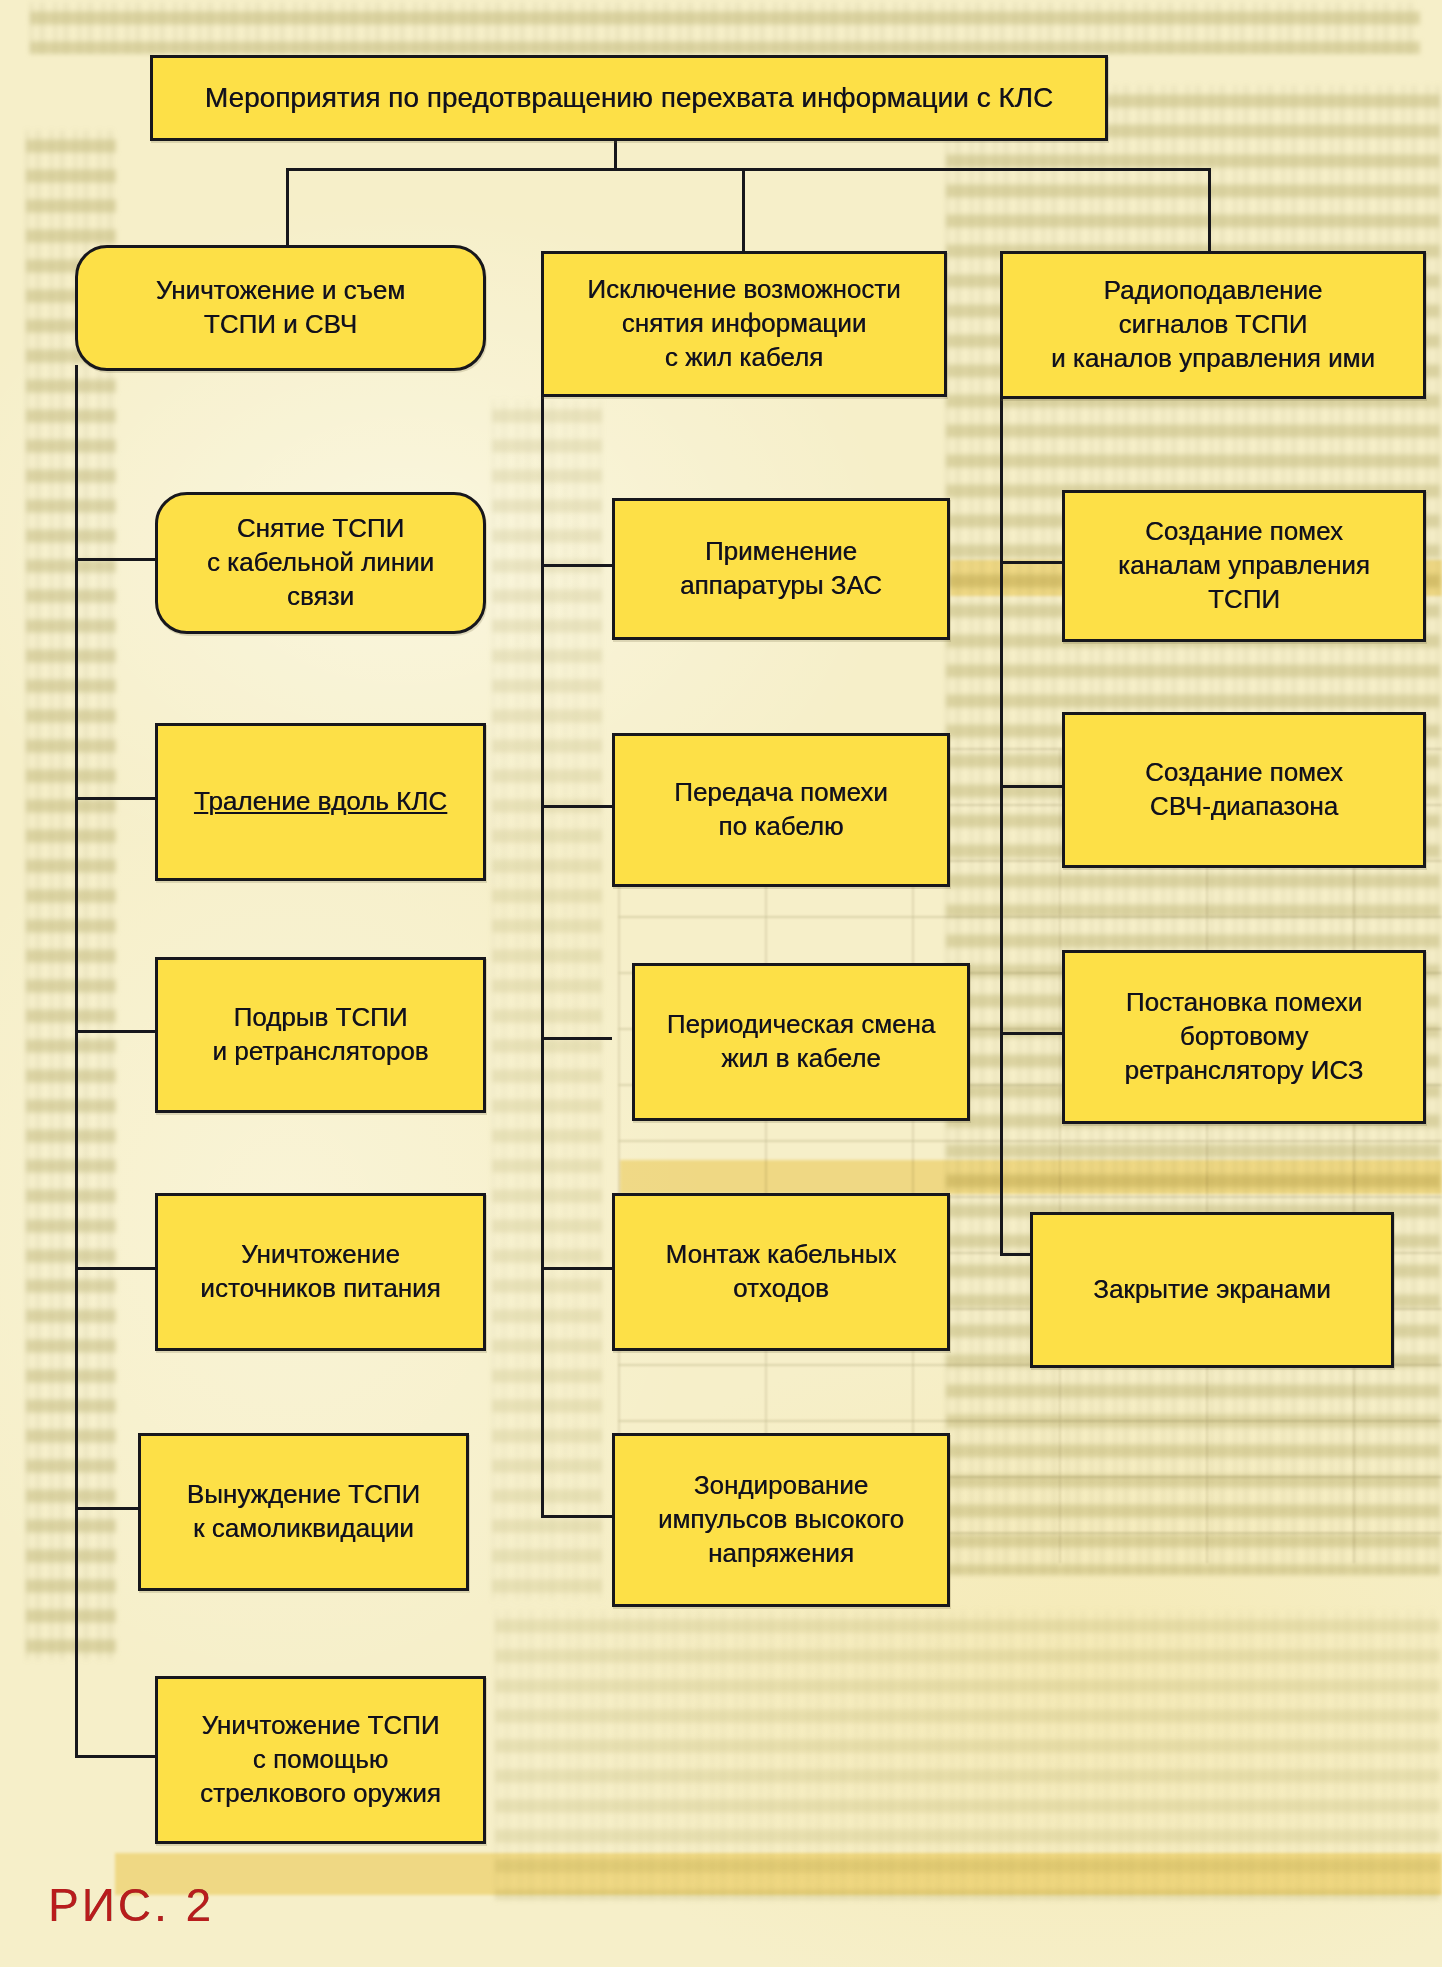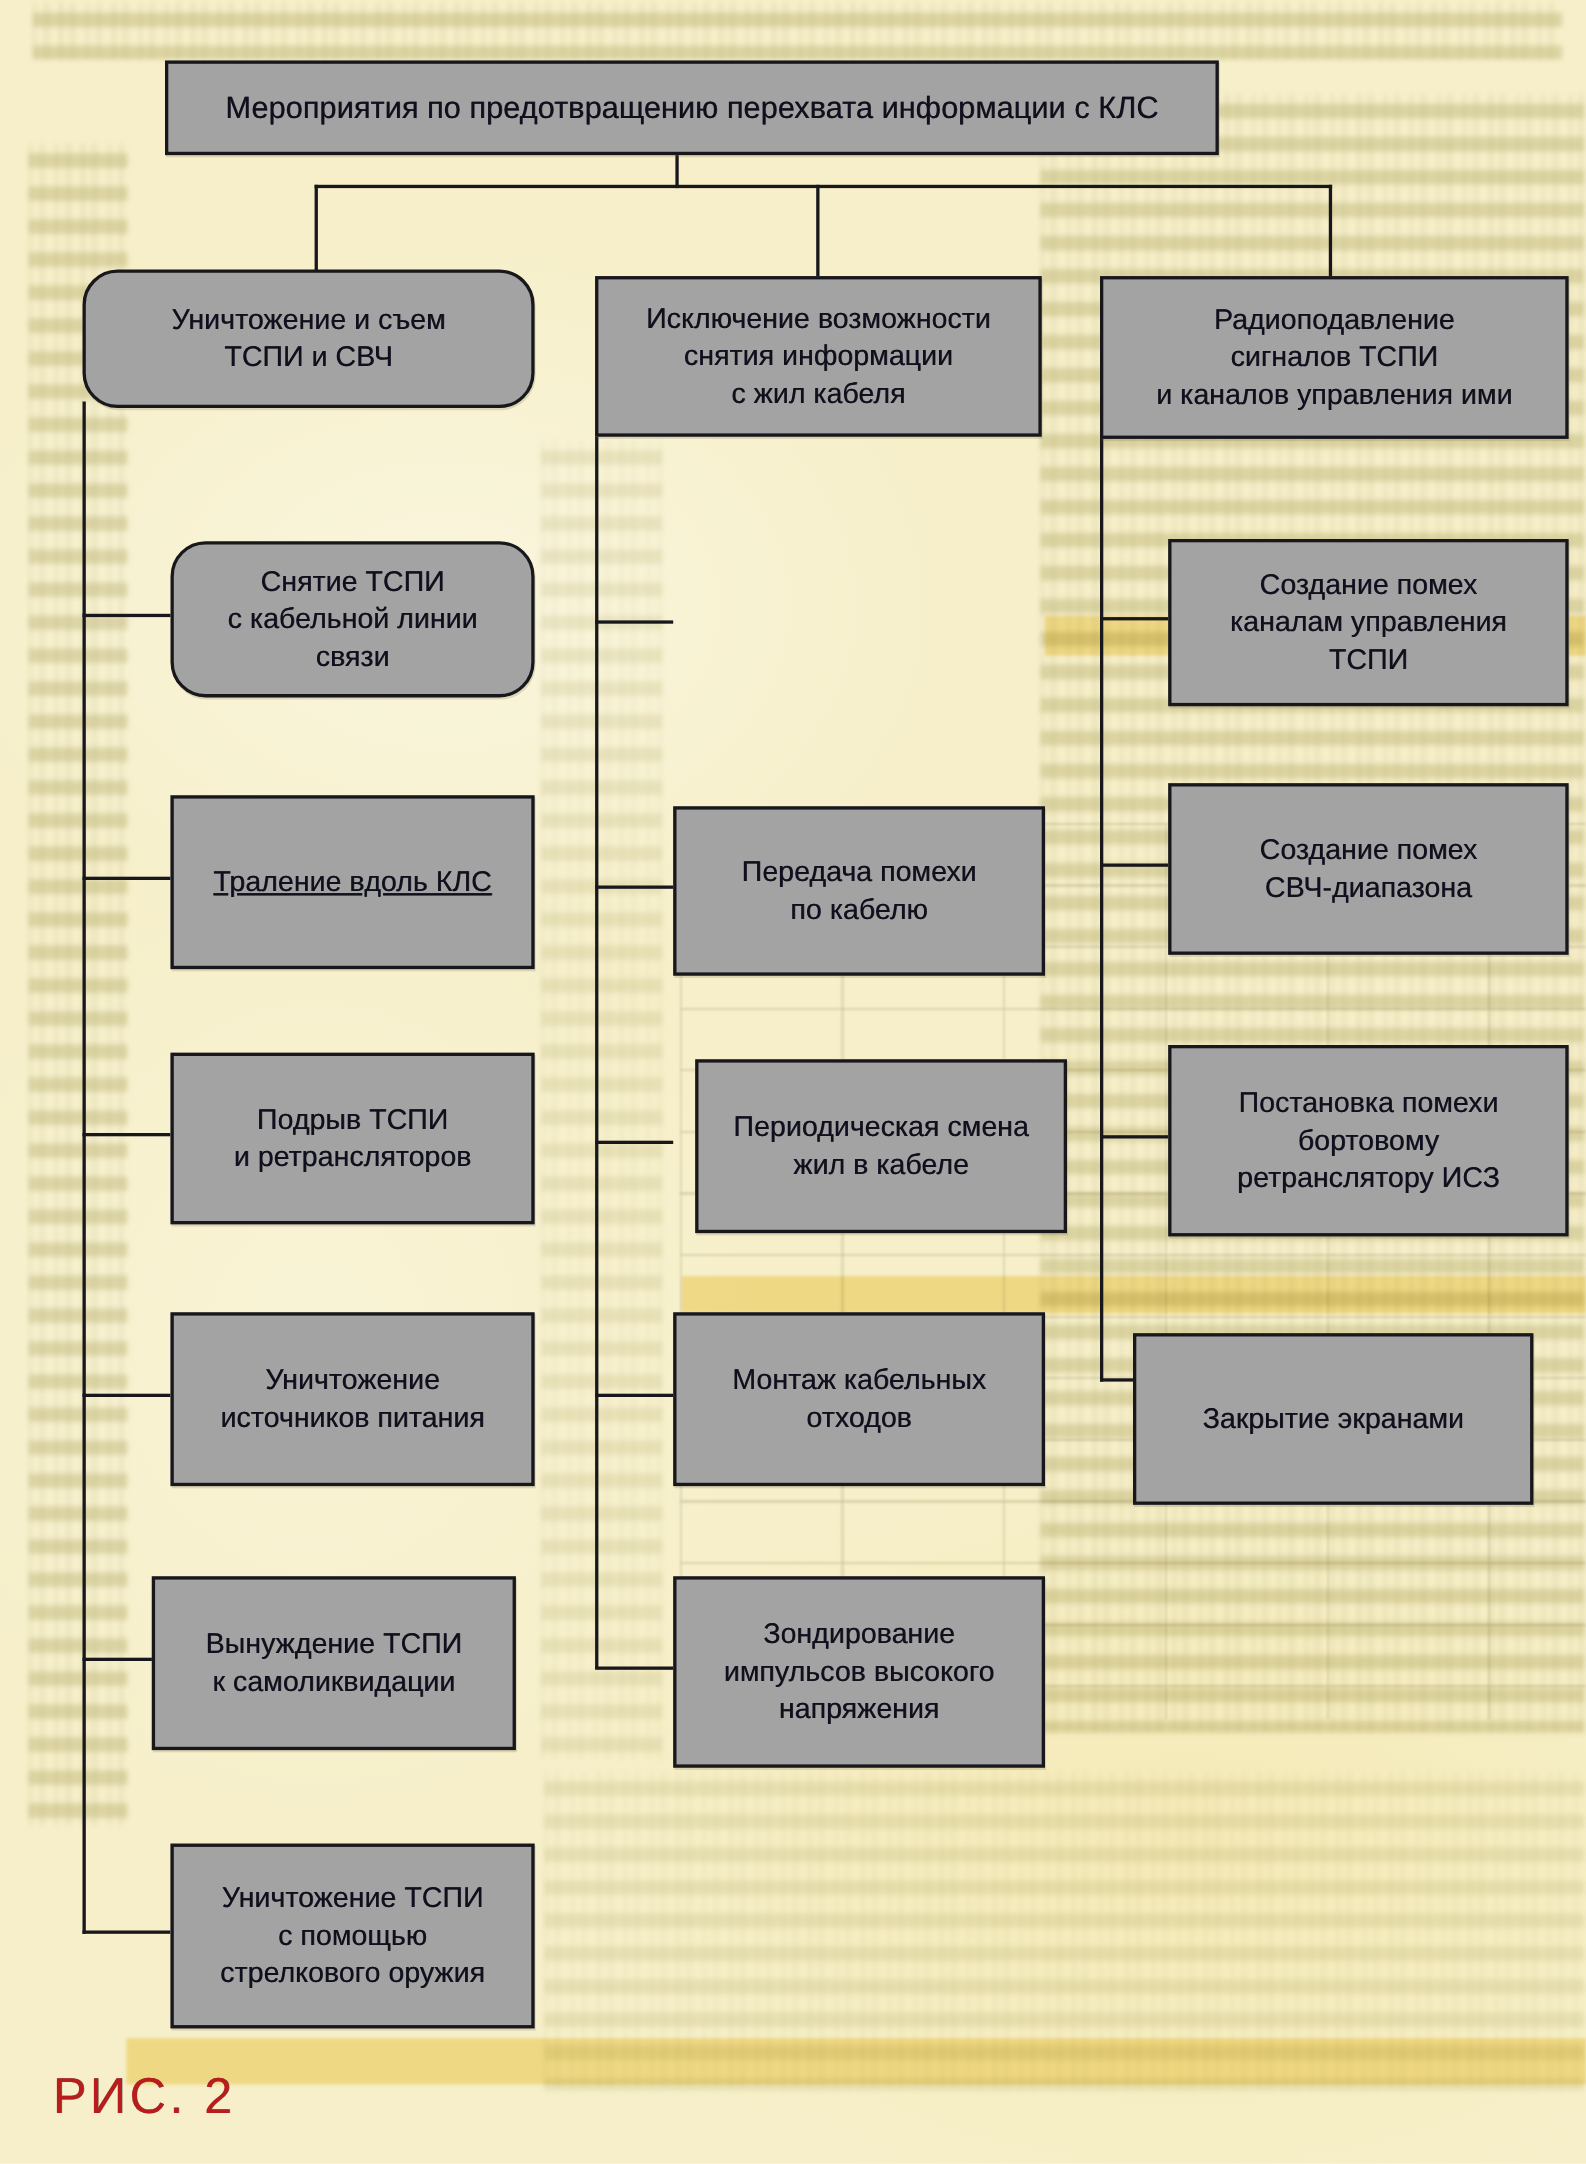--- a/index.html
+++ b/index.html
@@ -37,21 +37,21 @@
   .yellow-band{
     position:absolute;
     background:rgba(242,212,96,.55);
     filter:blur(1.5px);
     mix-blend-mode:multiply;
   }
 
   
   .box{
     position:absolute;
-    background:#a3a3a3;
+    background:#fde047;
     border:3px solid #17171c;
     display:flex;align-items:center;justify-content:center;
     text-align:center;
     white-space:pre-line;
     font-size:26px;line-height:1.3;
     color:#10101c;
     text-shadow:0.4px 0 0 rgba(16,16,40,.75);
     z-index:3;
     box-shadow:1px 2px 0 rgba(110,100,60,.2);
   }
@@ -188,20 +188,22 @@
   <div class="box b-l3">Подрыв ТСПИ
 и ретрансляторов</div>
   <div class="box b-l4">Уничтожение
 источников питания</div>
   <div class="box b-l5">Вынуждение ТСПИ
 к самоликвидации</div>
   <div class="box b-l6">Уничтожение ТСПИ
 с помощью
 стрелкового оружия</div>
 
+  <div class="box b-m1">Применение
+аппаратуры ЗАС</div>
   <div class="box b-m2">Передача помехи
 по кабелю</div>
   <div class="box b-m3">Периодическая смена
 жил в кабеле</div>
   <div class="box b-m4">Монтаж кабельных
 отходов</div>
   <div class="box b-m5">Зондирование
 импульсов высокого
 напряжения</div>
 

